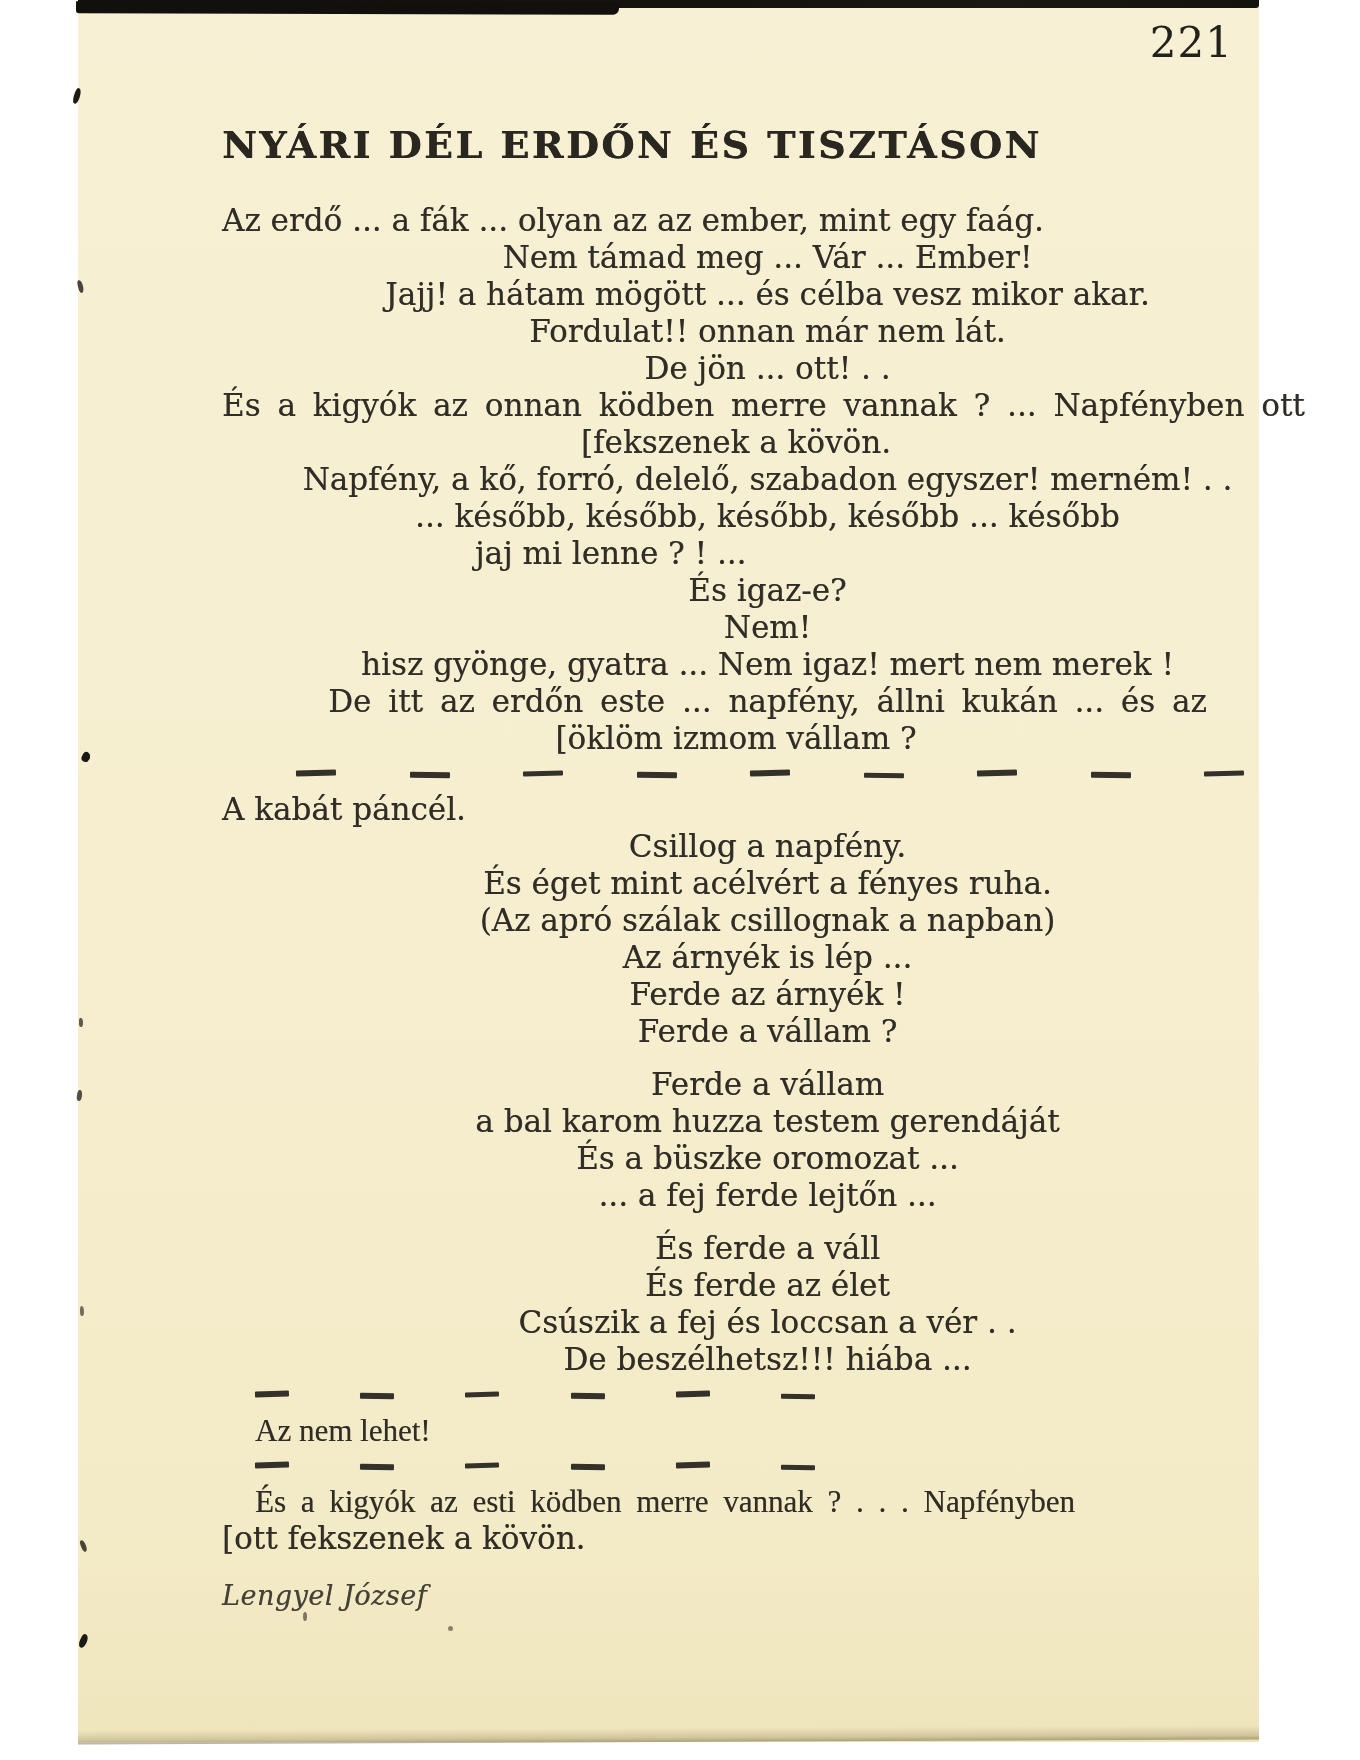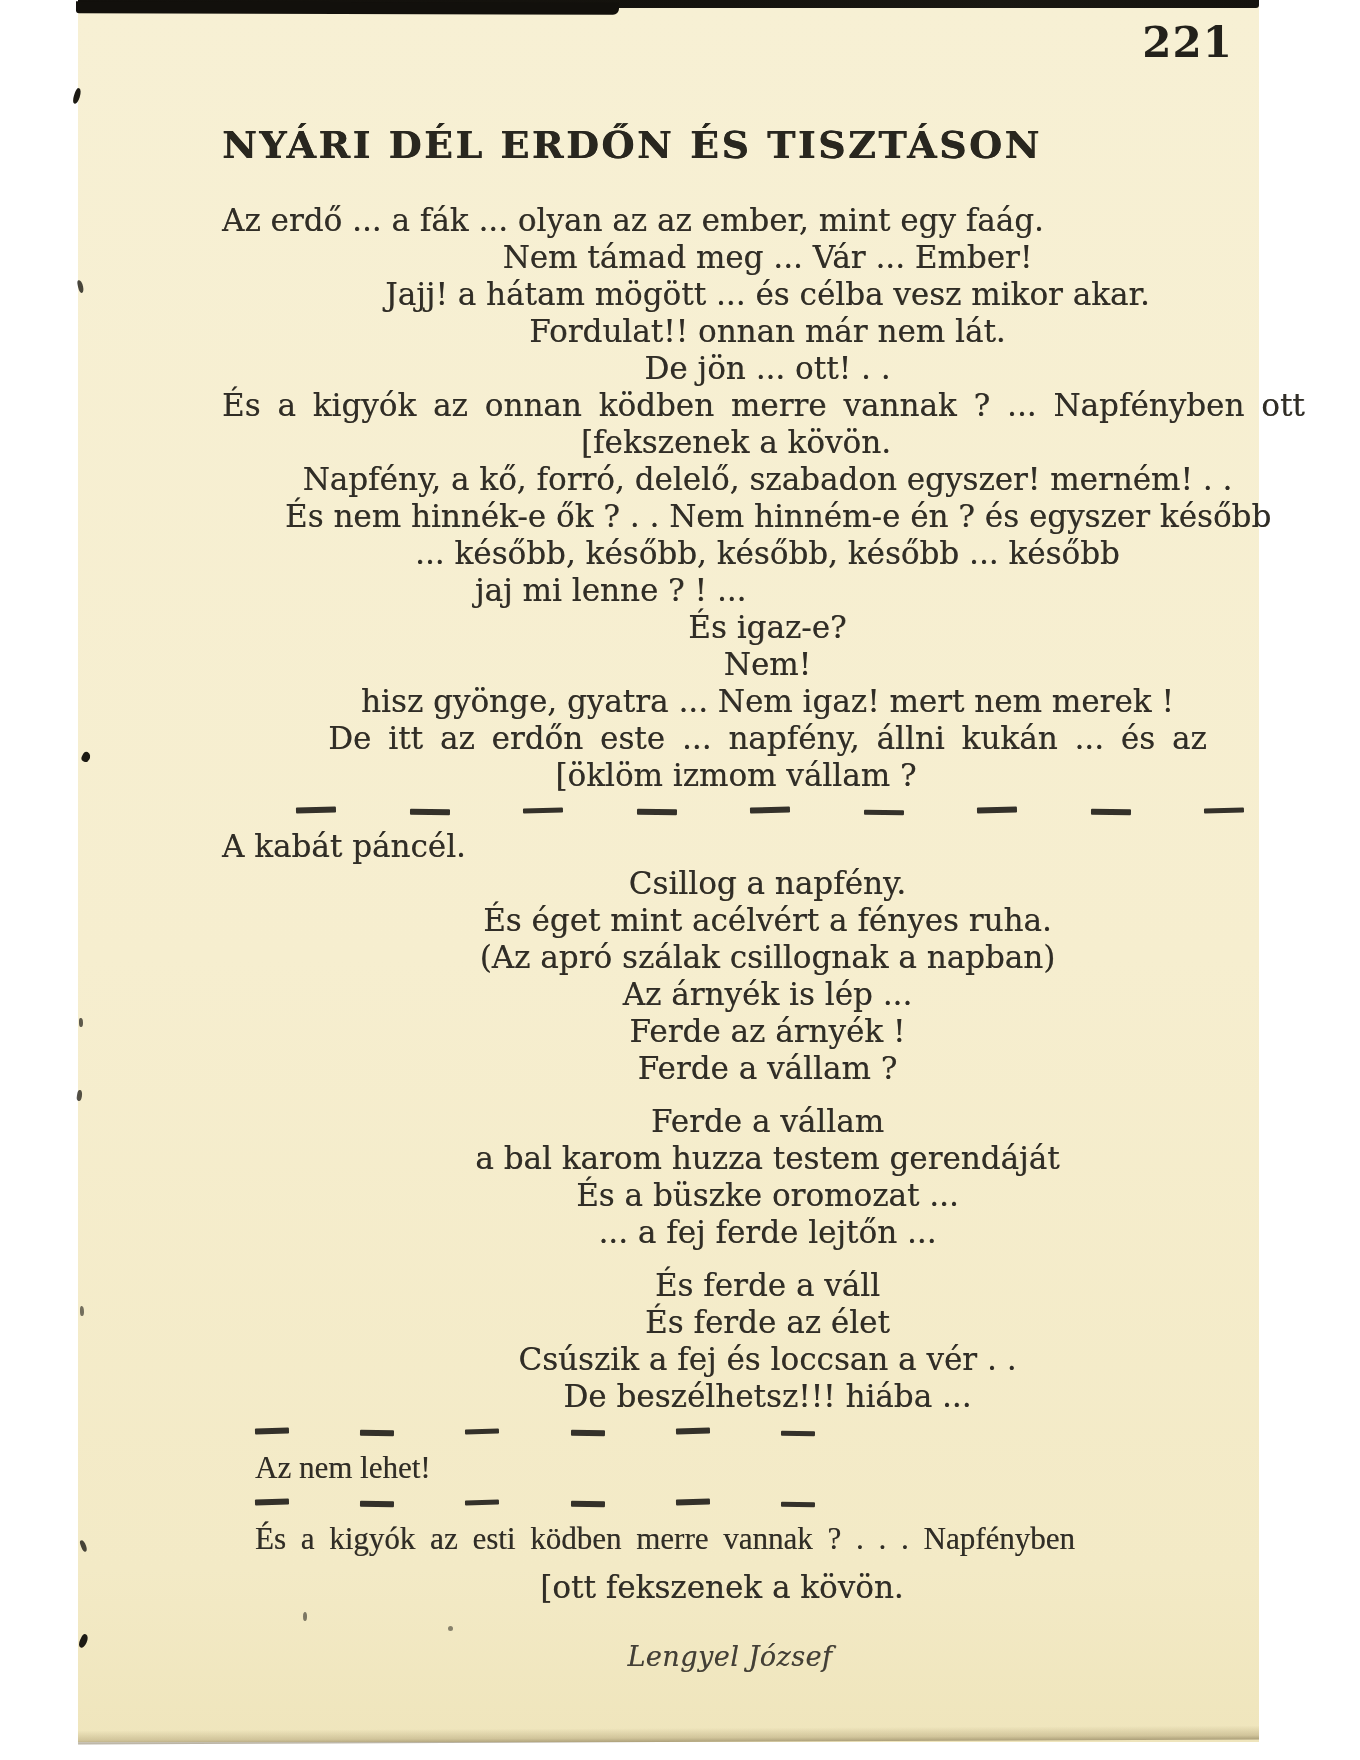--- a/index.html
+++ b/index.html
@@ -22,40 +22,40 @@
     position:absolute;top:2px;left:-2px;width:46%;height:12px;
     background:#12100c;border-radius:0 0 6px 3px;transform:rotate(.15deg);
   }
   .edge-bottom{
     position:absolute;bottom:0;left:0;width:100%;height:14px;
     background:linear-gradient(180deg,rgba(120,100,55,0) 0%,rgba(120,100,55,.25) 70%,rgba(90,75,40,.45) 100%);
     transform:rotate(-.25deg);
   }
   .pageno{
     position:absolute;top:18px;right:26px;
-    font-size:42px;font-weight:bold;letter-spacing:1px;color:#23211b;
+    font-size:42px;font-weight:normal;letter-spacing:1px;color:#23211b;
   }
   .column{
     position:absolute;left:144px;top:0;width:1028px;
   }
   .title{
     margin-top:122px;margin-bottom:34px;
     font-size:38px;line-height:46px;font-weight:bold;letter-spacing:2.5px;
     color:#29271f;white-space:nowrap;
     text-shadow:.4px 0 0 #29271f;
   }
   .line{
     font-size:31px;line-height:37px;white-space:nowrap;
     color:#302d26;text-shadow:.3px 0 0 rgba(40,36,28,.55);
   }
   .indent{margin-left:63px;text-align:center;}
   .deep{margin-left:253px;}
   .flush2{margin-left:33px;font-family:Liberation Serif, serif;}
   .rightal{text-align:center;}
-  .rightal2{text-align:center;margin-right:28px;margin-top:12px;}
+  .rightal2{text-align:left;margin-right:28px;}
   .wide{word-spacing:7px;}
   .gap{height:16px;}
   .gap-small{height:20px;}
   .sep{display:flex;justify-content:space-between;align-items:center;height:34px;}
   .sep.wide-sep{margin-left:74px;width:948px;}
   .sep.narrow-sep{margin-left:33px;width:560px;}
   .dash{height:6px;background:#34312a;border-radius:1px;}
   .wide-sep .dash{width:40px;}
   .narrow-sep .dash{width:34px;}
   .dash:nth-child(odd){transform:rotate(-1.4deg) translateY(-1px);}
@@ -90,21 +90,20 @@
     <div class="title">NYÁRI DÉL ERDŐN ÉS TISZTÁSON</div>
     <div id="poem-body">
         <div class="line ">Az erdő ... a fák ... olyan az az ember, mint egy faág.</div>
         <div class="line indent">Nem támad meg ... Vár ... Ember!</div>
         <div class="line indent">Jajj! a hátam mögött ... és célba vesz mikor akar.</div>
         <div class="line indent">Fordulat!! onnan már nem lát.</div>
         <div class="line indent">De jön ... ott! . .</div>
         <div class="line  wide">És a kigyók az onnan ködben merre vannak ? ... Napfényben ott</div>
         <div class="line rightal">[fekszenek a kövön.</div>
         <div class="line indent">Napfény, a kő, forró, delelő, szabadon egyszer! merném! . .</div>
-        <div class="line indent">És nem hinnék-e ők ? . . Nem hinném-e én ? és egyszer később</div>
         <div class="line indent">... később, később, később, később ... később</div>
         <div class="line deep">jaj mi lenne ? ! ...</div>
         <div class="line indent">És igaz-e?</div>
         <div class="line indent">Nem!</div>
         <div class="line indent">hisz gyönge, gyatra ... Nem igaz! mert nem merek !</div>
         <div class="line indent wide">De itt az erdőn este ... napfény, állni kukán ... és az</div>
         <div class="line rightal">[öklöm izmom vállam ?</div>
         <div class="sep wide-sep">
           <span class="dash"></span>
           <span class="dash"></span>

